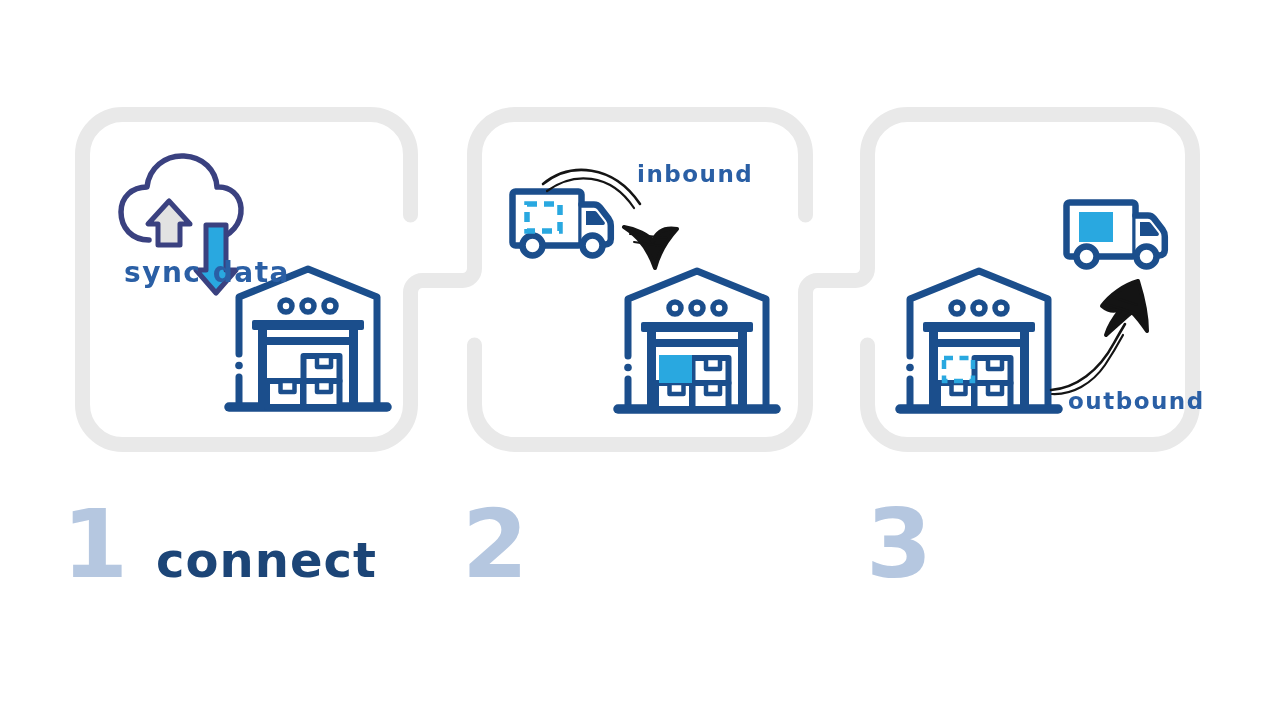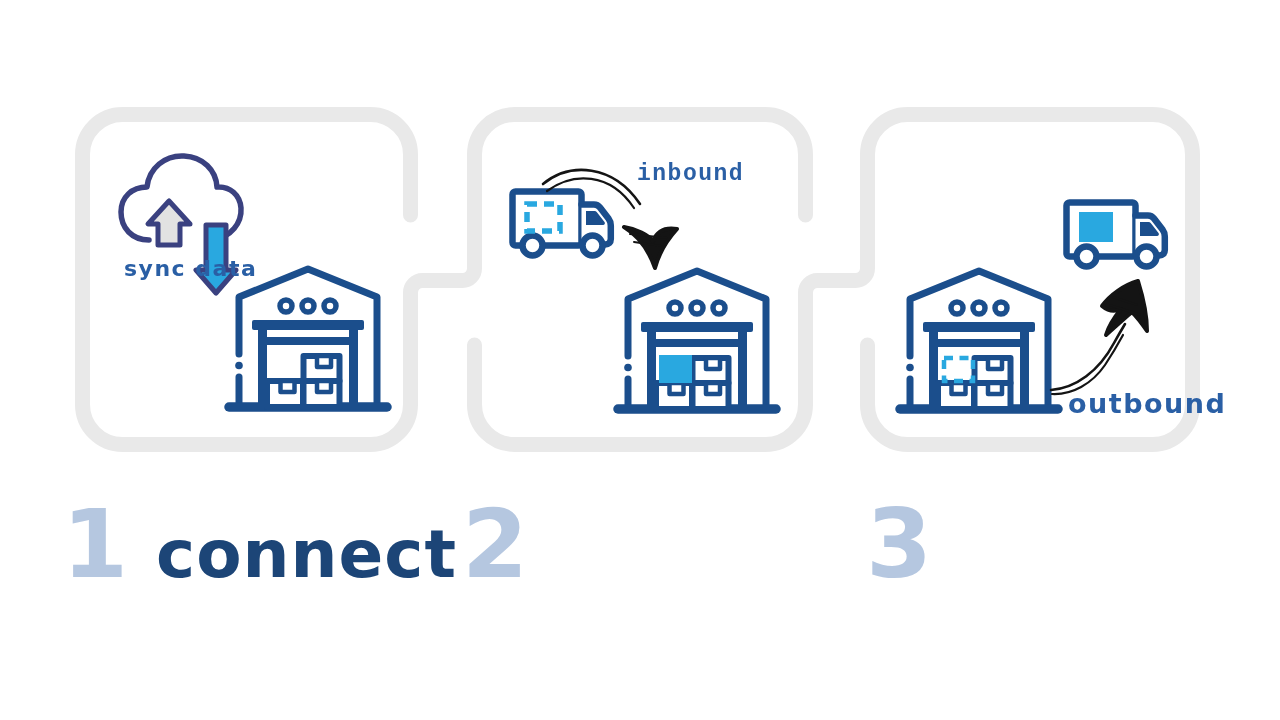--- a/index.html
+++ b/index.html
@@ -20,27 +20,27 @@
   .cloud{stroke:var(--indigo,#3a4180);fill:none;stroke-linecap:round;stroke-linejoin:round;}
   .arrow-up{fill:var(--arrow-gray-fill,#e2e2e2);stroke:var(--indigo,#3a4180);stroke-linejoin:round;}
   .arrow-down{fill:var(--cyan,#29a8e0);stroke:var(--indigo,#3a4180);stroke-linejoin:round;}
   .doodle{stroke:var(--arrow-black,#141414);fill:none;stroke-linecap:round;}
   .doodle-f{fill:var(--arrow-black,#141414);stroke:var(--arrow-black,#141414);stroke-linejoin:round;}
 
   .hand-label{
     position:absolute;color:var(--text-blue,#2a5fa5);
     font-weight:700;letter-spacing:1.5px;white-space:nowrap;
   }
-  .sync-label{left:124px;top:256px;font-size:22px;}
-  .inbound-label{left:637px;top:161px;font-size:23px;font-family:Liberation Mono, monospace;}
-  .outbound-label{left:1068px;top:388px;font-size:27px;}
+  .sync-label{left:124px;top:256px;font-size:28px;}
+  .inbound-label{left:637px;top:161px;font-size:23px;}
+  .outbound-label{left:1068px;top:388px;font-size:23px;}
 
   .step{position:absolute;display:flex;align-items:baseline;gap:28px;white-space:nowrap;}
   .step-number{font-size:95px;font-weight:700;line-height:1;color:var(--step-number-blue,#b5c7e0);}
-  .step-label{font-size:66px;font-weight:700;line-height:1;letter-spacing:1px;color:var(--label-navy,#1c4577);}
+  .step-label{font-size:48px;font-weight:700;line-height:1;letter-spacing:1px;color:var(--label-navy,#1c4577);}
 </style>
 </head>
 <body>
 
 <div class="canvas">
 
   <svg class="diagram" width="1280" height="720" viewBox="0 0 1280 720">
     <defs>
       <g id="warehouse">
 

